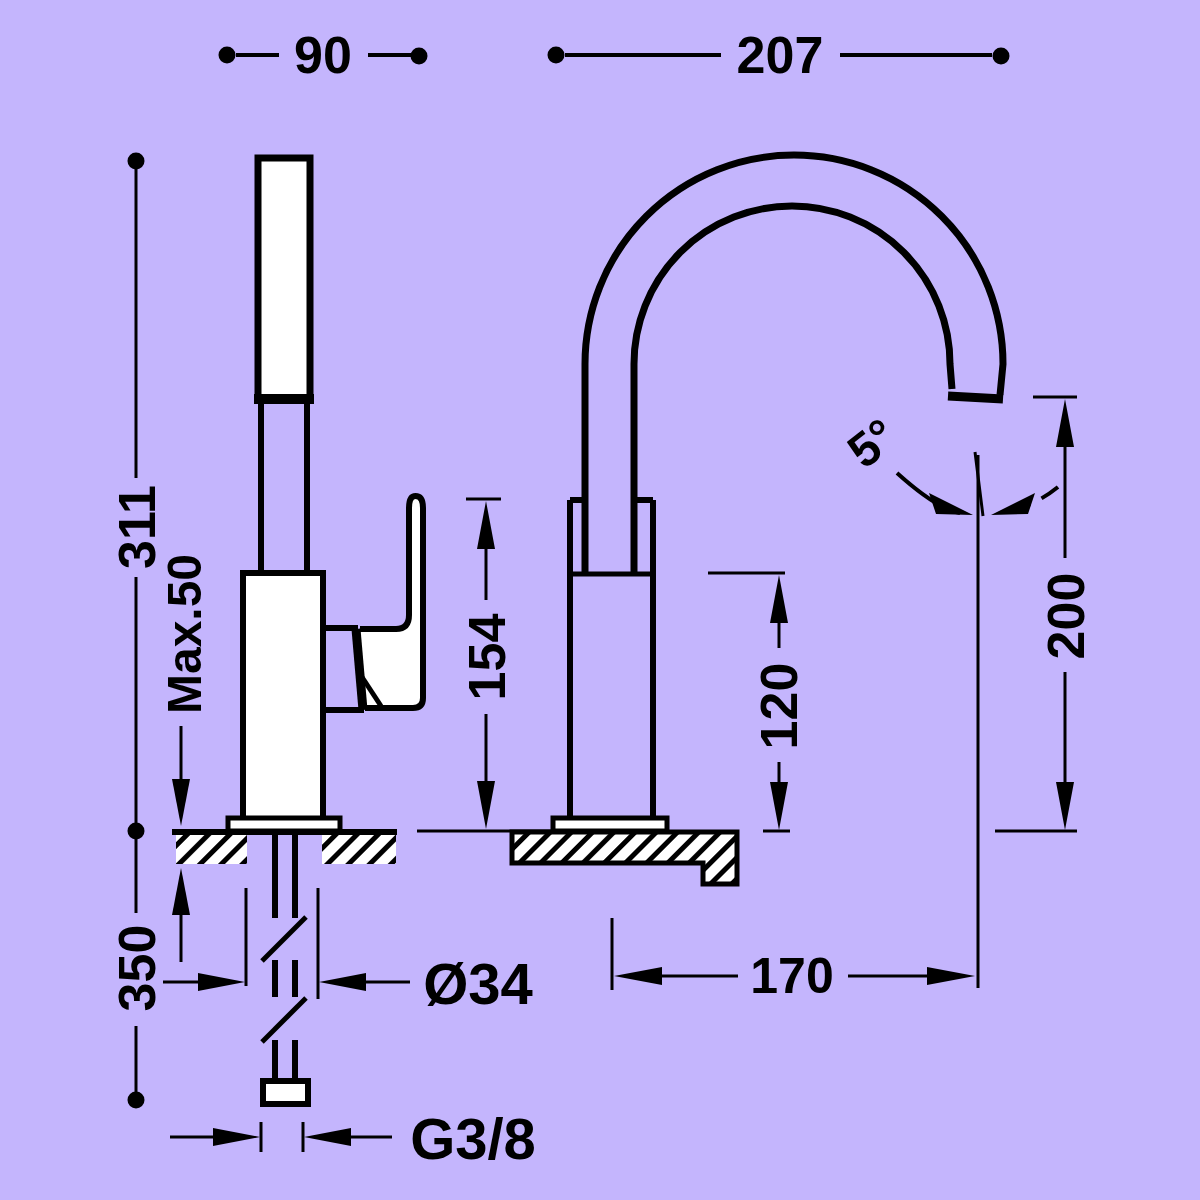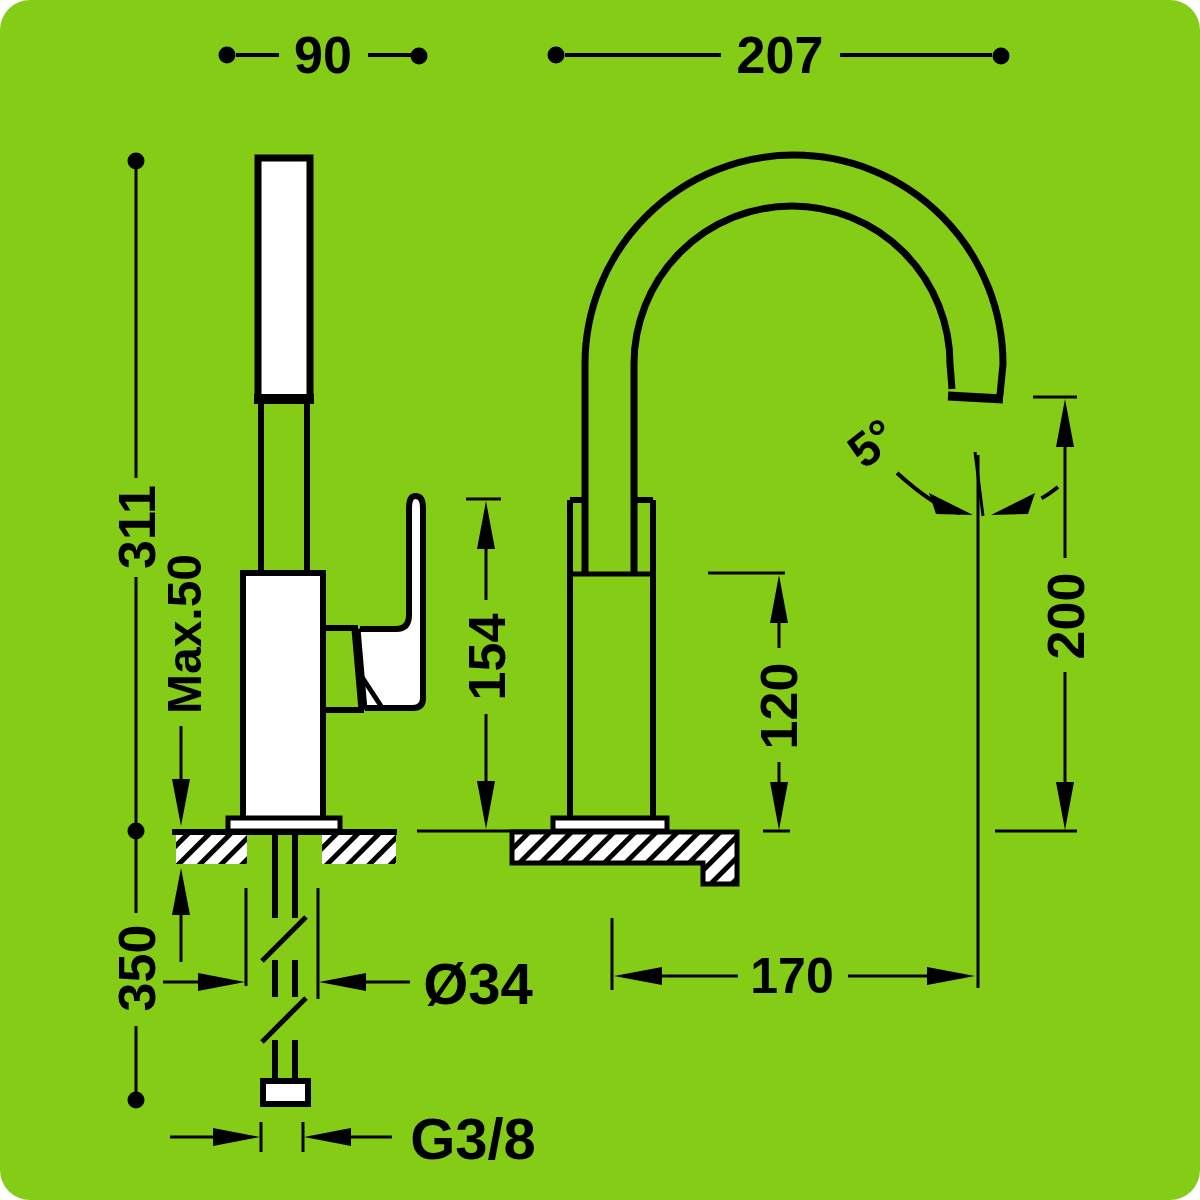--- a/index.html
+++ b/index.html
@@ -1,16 +1,16 @@
 <!DOCTYPE html>
 <html><head>
 <meta charset="utf-8">
 <style>
   html,body{margin:0;padding:0;background:#fff;}
-  #canvas{position:relative;width:1200px;height:1200px;background:#84cc16;overflow:hidden;border-radius:30px;}
+  #canvas{position:relative;width:1200px;height:1200px;background:#c4b5fd;overflow:hidden;}
   svg{display:block;}
   .s3{stroke:#000;stroke-width:3;fill:none;}
   .s4{stroke:#000;stroke-width:4;fill:none;}
   .s5{stroke:#000;stroke-width:5;fill:none;}
   .s6{stroke:#000;stroke-width:6;fill:none;}
   .s7{stroke:#000;stroke-width:7;fill:none;}
   .s9{stroke:#000;stroke-width:9;fill:none;}
   .s10{stroke:#000;stroke-width:10;fill:none;}
   .fw{fill:#ffffff;}
   .head{fill:#000;stroke:none;}

